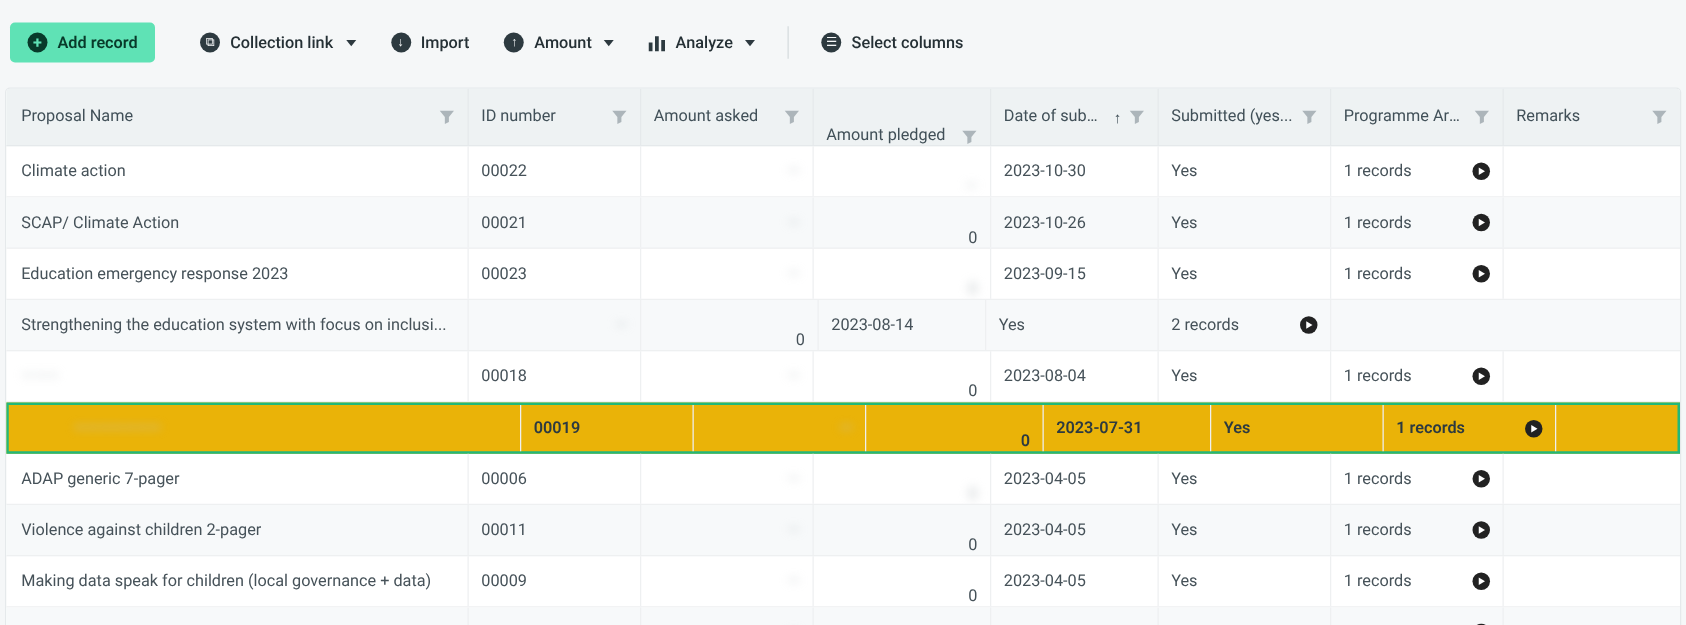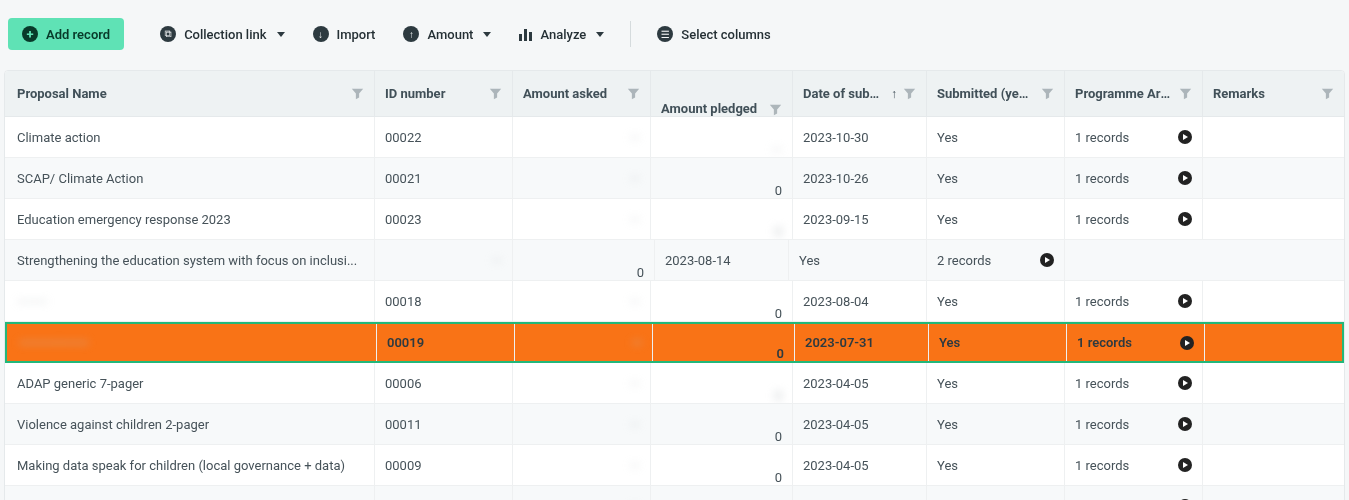--- a/index.html
+++ b/index.html
@@ -81,21 +81,21 @@
     border: 1px solid #e5e9eb;
     border-radius: 4px;
     margin: 10px 4px 0 4px;
     background: #fff;
     overflow: hidden;
   }
   .hdr {
     display: flex;
     background: #eef2f3;
     color: #415058;
-    font-weight: 700;
+    font-weight: 400;
     height: 46px;
     align-items: stretch;
     border-bottom: 1px solid #e5e9eb;
   }
   .cell {
     display: flex;
     align-items: center;
     padding: 0 10px;
     border-right: 1px solid #e5e9eb;
     position: relative;
@@ -130,24 +130,25 @@
   }
   .rows .row {
     display: flex;
     height: 41px;
     align-items: stretch;
     border-bottom: 1px solid #eef0f1;
     color: #465259;
   }
   .rows .row:nth-child(even) { background: #f7f9fa; }
   .rows .row.highlight {
-    background: #f97316;
+    background: #eab308;
     border: 2px solid #22b87a;
     font-weight: 600;
     color: #2d3a40;
+    padding-left: 40px;
   }
   .rows .row .cell { border-right-color: #eef0f1; }
   .blur {
     filter: blur(4px);
     color: #bac0c3;
     user-select: none;
   }
   .right { justify-content: flex-end; }
   .play {
     position: absolute;

